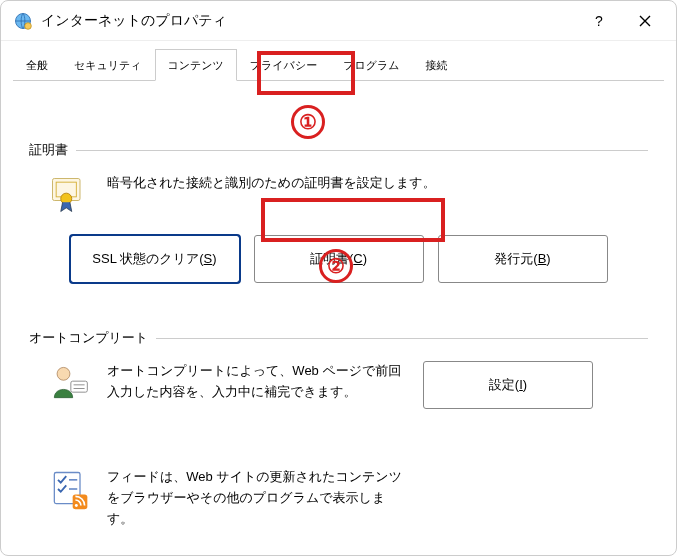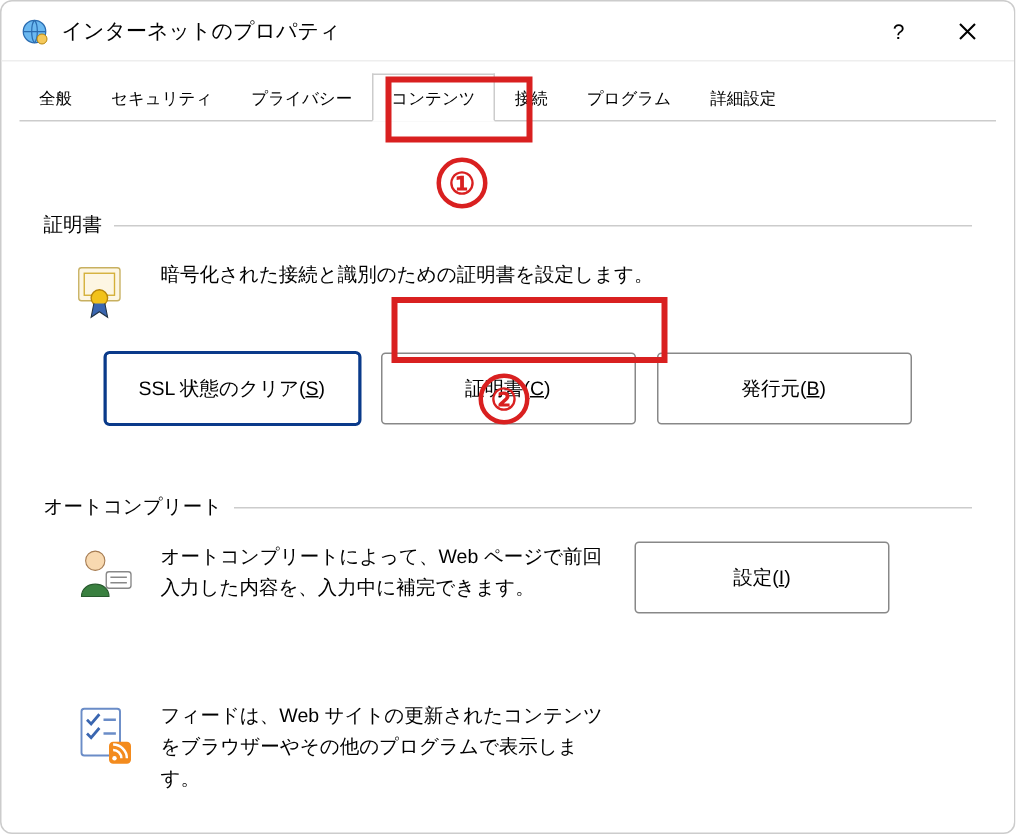--- a/index.html
+++ b/index.html
@@ -149,25 +149,24 @@
     <div class="winbtn">
       <svg viewBox="0 0 12 12" width="12" height="12">
           <path d="M1 1L11 11M11 1L1 11" stroke="#000" stroke-width="1.4"></path>
         </svg>
     </div>
   </div>
 
   <div class="tabs">
     <div class="tab">全般</div>
     <div class="tab">セキュリティ</div>
+    <div class="tab active">コンテンツ</div>
     <div class="tab">プライバシー</div>
-    <div class="tab active">コンテンツ</div>
+    <div class="tab">プログラム</div>
     <div class="tab">接続</div>
-    <div class="tab">プログラム</div>
-    <div class="tab">詳細設定</div>
   </div>
 
   <div class="panel">
 
     <div class="group">
       <div class="group-title">
         <span>証明書</span>
         <span class="line"></span>
       </div>
       <div class="group-body">

